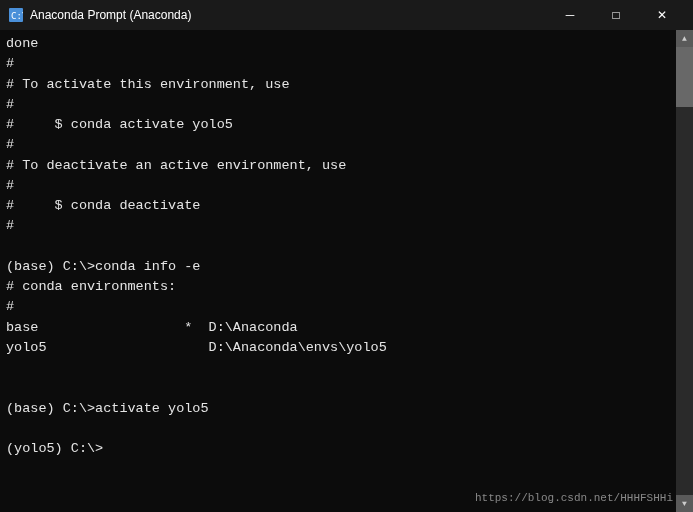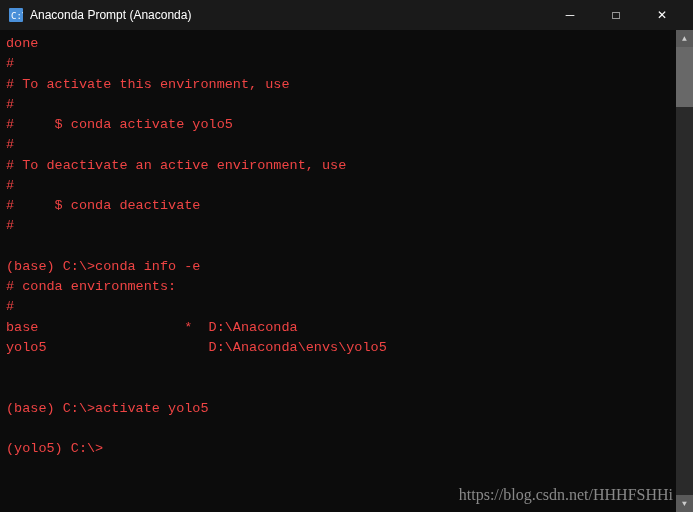--- a/index.html
+++ b/index.html
@@ -70,21 +70,21 @@
 
     .scrollbar-area {
       display: flex;
       flex: 1;
       overflow: hidden;
     }
 
     .terminal {
       flex: 1;
       background: #0c0c0c;
-      color: #ef4444;
+      color: #e5e5e5;
       font-size: 13.5px;
       line-height: 1.5;
       padding: 4px 6px;
       overflow: hidden;
       white-space: pre;
     }
 
     .scrollbar {
       width: 17px;
       background: #2a2a2a;
@@ -119,22 +119,22 @@
       right: 0;
       height: 60px;
       background: #686868;
     }
 
     .watermark {
       position: absolute;
       bottom: 8px;
       right: 20px;
       color: #888888;
-      font-family: Liberation Serif, serif;
-      font-size: 16px;
+      font-family: Liberation Mono, monospace;
+      font-size: 11px;
     }
 
     .content-wrapper {
       position: relative;
       display: flex;
       flex: 1;
       overflow: hidden;
     }
   </style>
 </head>

